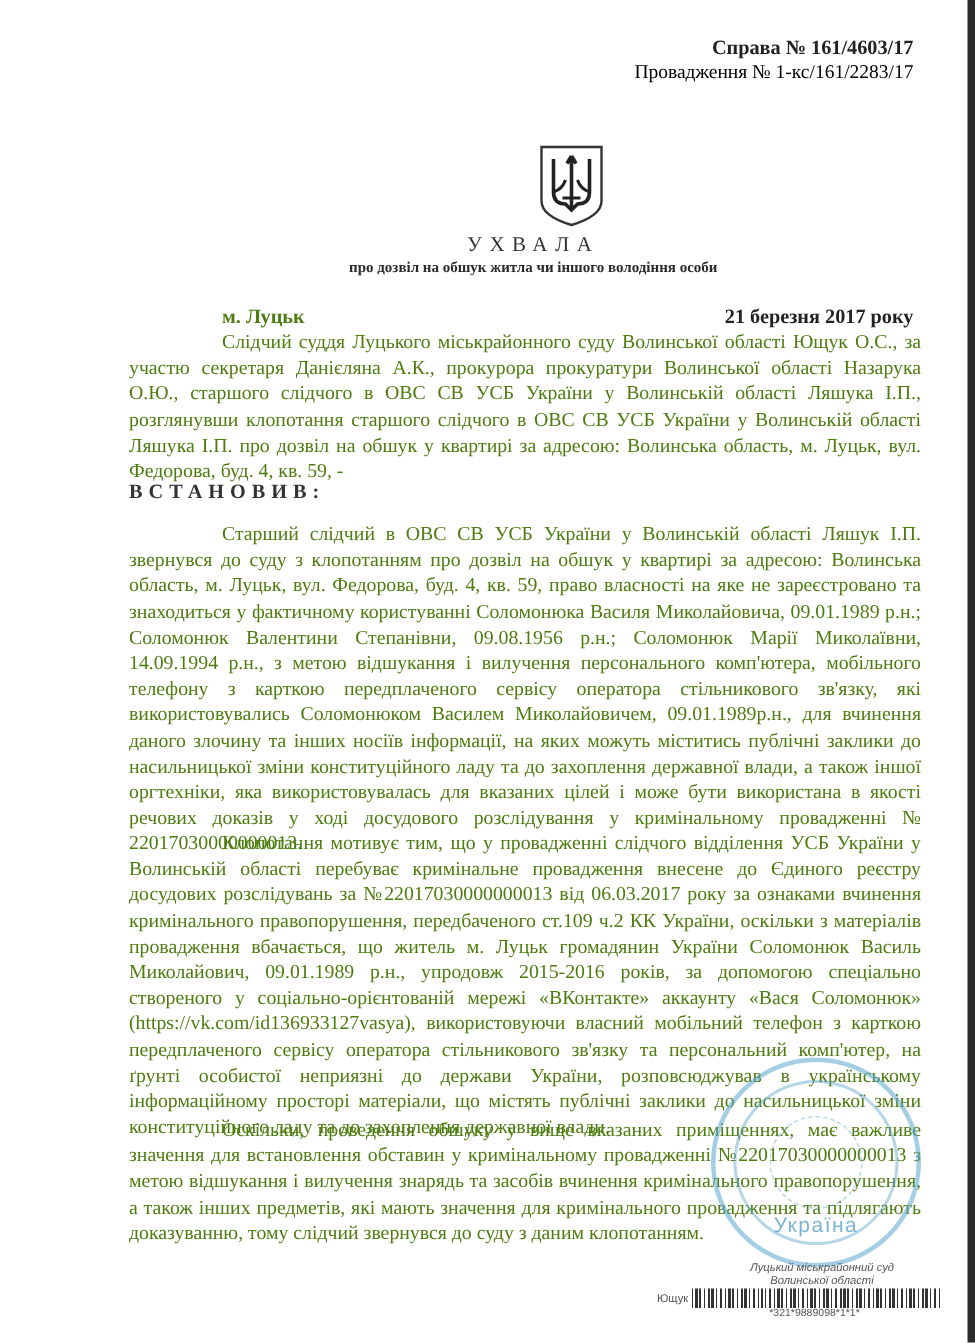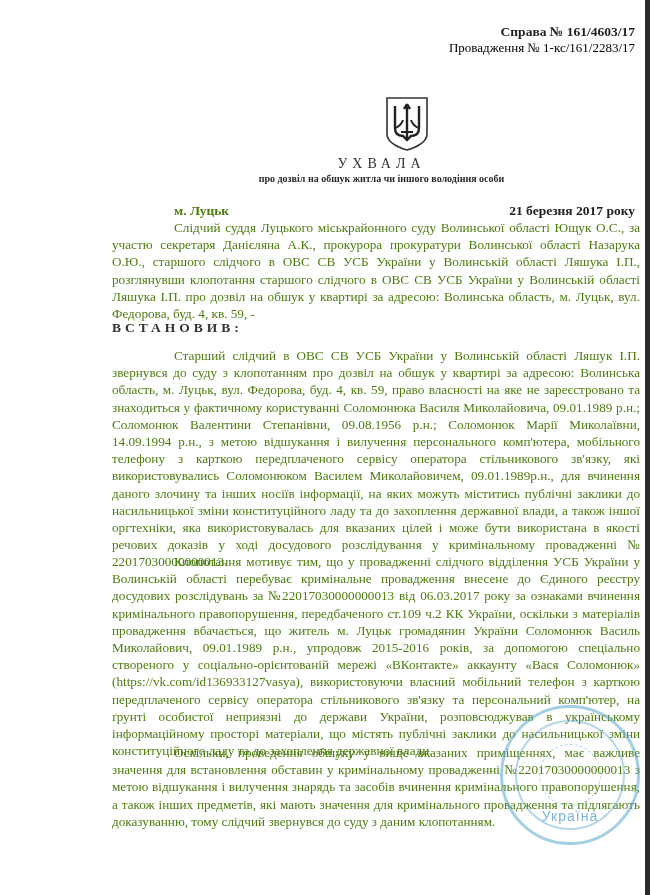--- a/index.html
+++ b/index.html
@@ -1,21 +1,21 @@
 <!DOCTYPE html>
 <html><head>
 <meta charset="utf-8">
 <style>
   html, body { margin: 0; padding: 0; }
   body {
     width: 650px; height: 895px; background: #ffffff; position: relative; overflow: hidden;
     font-family: "Liberation Serif", "DejaVu Serif", serif; color: #2a2a2a;
   }
   .edge-bar { position: absolute; right: 0; top: 0; width: 5px; height: 895px; background: #2b2b2b; }
-  .page { position: absolute; left: 112px; top: 0; width: 539px; height: 738px; }
+  .page { position: absolute; left: 86px; top: 0; width: 539px; height: 738px; }
   .case-no { position: absolute; right: 16px; top: 24px; font-weight: bold; font-size: 13.5px; color: #222; }
   .proc-no { position: absolute; right: 16px; top: 40px; font-size: 13px; color: #000000; margin-left: 24px; }
   .coat { position: absolute; left: 273px; top: 96px; width: 44px; height: 56px; }
   .title { position: absolute; left: 0; width: 100%; top: 156px; text-align: center; font-weight: normal; font-size: 14px; letter-spacing: 5px; color: #333; }
   .subtitle { position: absolute; left: 0; width: 100%; top: 173px; text-align: center; font-weight: bold; font-size: 10px; color: #2a2a2a; }
   .place { position: absolute; left: 62px; top: 203px; font-weight: bold; font-size: 13.5px; color: #4d7c0f; }
   .date { position: absolute; right: 16px; top: 203px; font-weight: bold; font-size: 13.5px; color: #222; }
   .text { position: absolute; left: 0; width: 528px; font-size: 13.2px; line-height: 17.2px; text-align: justify; color: #4d7c0f; }
   .p-intro { top: 219px; }
   .p-intro, .p1, .p2, .p3 { text-indent: 62px; }
@@ -62,13 +62,22 @@
   <div class="established">ВСТАНОВИВ:</div>
 
   <div class="text p1">Старший слідчий в ОВС СВ УСБ України у Волинській області Ляшук І.П. звернувся до суду з клопотанням про дозвіл на обшук у квартирі за адресою: Волинська область, м. Луцьк, вул. Федорова, буд. 4, кв. 59, право власності на яке не зареєстровано та знаходиться у фактичному користуванні Соломонюка Василя Миколайовича, 09.01.1989 р.н.; Соломонюк Валентини Степанівни, 09.08.1956 р.н.; Соломонюк Марії Миколаївни, 14.09.1994 р.н., з метою відшукання і вилучення персонального комп'ютера, мобільного телефону з карткою передплаченого сервісу оператора стільникового зв'язку, які використовувались Соломонюком Василем Миколайовичем, 09.01.1989р.н., для вчинення даного злочину та інших носіїв інформації, на яких можуть міститись публічні заклики до насильницької зміни конституційного ладу та до захоплення державної влади, а також іншої оргтехніки, яка використовувалась для вказаних цілей і може бути використана в якості речових доказів у ході досудового розслідування у кримінальному провадженні № 22017030000000013.</div>
   <div class="text p2">Клопотання мотивує тим, що у провадженні слідчого відділення УСБ України у Волинській області перебуває кримінальне провадження внесене до Єдиного реєстру досудових розслідувань за №22017030000000013 від 06.03.2017 року за ознаками вчинення кримінального правопорушення, передбаченого ст.109 ч.2 КК України, оскільки з матеріалів провадження вбачається, що житель м. Луцьк громадянин України Соломонюк Василь Миколайович, 09.01.1989 р.н., упродовж 2015-2016 років, за допомогою спеціально створеного у соціально-орієнтованій мережі «ВКонтакте» аккаунту «Вася Соломонюк» (https://vk.com/id136933127vasya), використовуючи власний мобільний телефон з карткою передплаченого сервісу оператора стільникового зв'язку та персональний комп'ютер, на ґрунті особистої неприязні до держави України, розповсюджував в українському інформаційному просторі матеріали, що містять публічні заклики до насильницької зміни конституційного ладу та до захоплення державної влади.</div>
   <div class="text p3">Оскільки, проведення обшуку у вище вказаних приміщеннях, має важливе значення для встановлення обставин у кримінальному провадженні №22017030000000013 з метою відшукання і вилучення знарядь та засобів вчинення кримінального правопорушення, а також інших предметів, які мають значення для кримінального провадження та підлягають доказуванню, тому слідчий звернувся до суду з даним клопотанням.</div>
 
   <div class="stamp">
     <div class="stamp-text">Україна</div>
   </div>
 
+  <div class="barcode-block">
+    <div class="court-label">Луцький міськрайонний суд</div>
+    <div class="court-label">Волинської області</div>
+    <div class="barcode-row">
+      <span class="signer">Ющук</span>
+      <div class="barcode"></div>
+    </div>
+    <div class="barcode-num">*321*9889098*1*1*</div>
+  </div>
 </div>
 
 </body></html>

